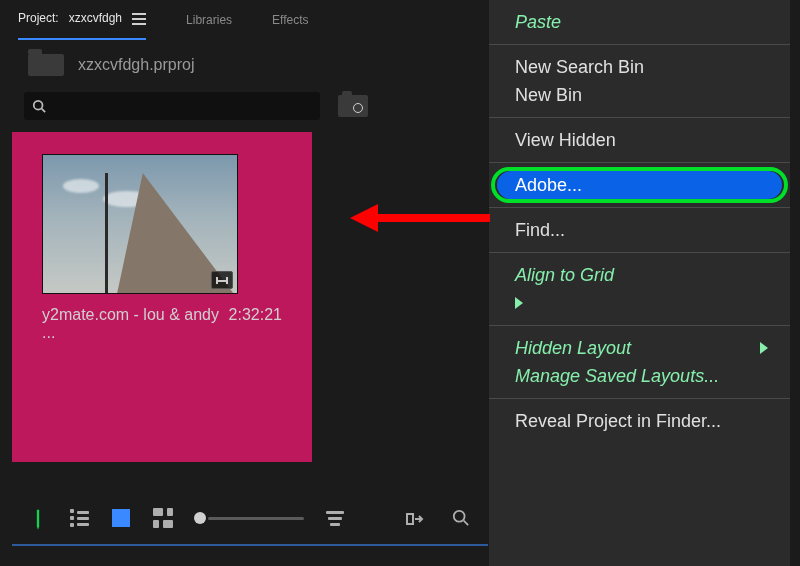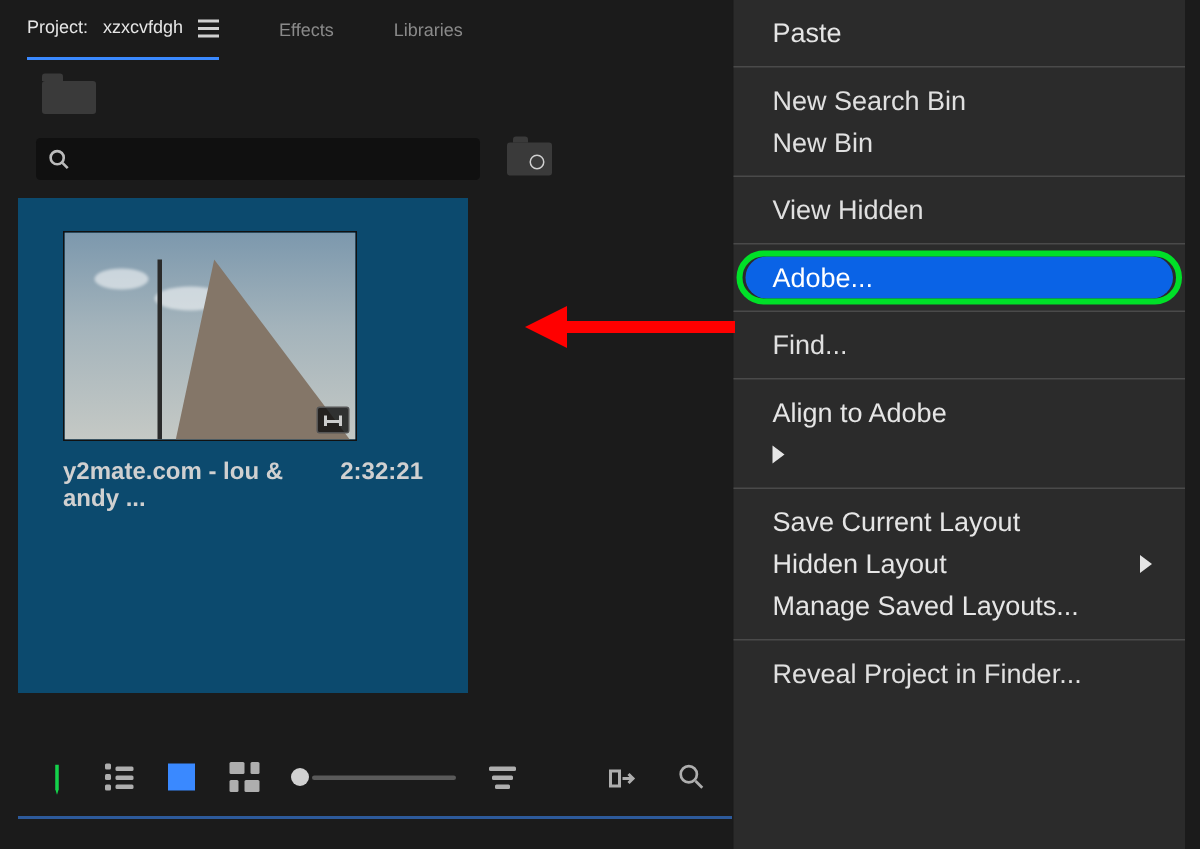--- a/index.html
+++ b/index.html
@@ -113,24 +113,23 @@
     position: absolute;
     right: 5px; bottom: 4px;
     width: 8px; height: 8px;
     border: 1.5px solid #d0d0d0;
     border-radius: 50%;
   }
   
   .panel {
     margin: 6px 488px 0 12px; 
     height: 330px;
-    background: #0c4a6e;
+    background: #be185d;
     padding: 22px 10px 0 26px;
     position: relative;
-    font-weight: bold;
   }
   .clip {
     width: 248px;
   }
   .thumb {
     width: 196px;
     height: 140px;
     border: 1px solid #111;
     position: relative;
     margin-left: 4px;
@@ -273,21 +272,21 @@
     padding-top: 0;
   }
   .ctx .item {
     display: flex;
     align-items: center;
     justify-content: space-between;
     height: 28px;
     padding: 0 22px 0 26px;
     cursor: pointer;
   }
-  .ctx .item.disabled { color: #e5e5e5; cursor: default; }
+  .ctx .item.disabled { color: #86efac; cursor: default; font-style: italic; }
   .ctx .sep {
     height: 1px;
     background: #4a4a4a;
     margin: 8px 0;
   }
   .ctx .arrow {
     width: 0; height: 0;
     border-top: 6px solid transparent;
     border-bottom: 6px solid transparent;
     border-left: 8px solid currentColor;
@@ -324,26 +323,27 @@
 <div class="tabs">
   <div class="tab active">
     <span>Project:</span>
     <span>xzxcvfdgh</span>
     <span class="hamburger">
       <span></span>
         <span></span>
         <span></span>
     </span>
   </div>
+  <div class="tab">Libraries</div>
   <div class="tab">Effects</div>
-  <div class="tab">Libraries</div>
 </div>
 
 <div class="project-file">
   <span class="folder-icon"></span>
+  <span>xzxcvfdgh.prproj</span>
 </div>
 
 <div class="search-row">
   <div class="search-box">
     <svg viewBox="0 0 16 16">
         <circle cx="7" cy="7" r="5" fill="none" stroke="#bbb" stroke-width="2"></circle>
         <line x1="11" y1="11" x2="15" y2="15" stroke="#bbb" stroke-width="2"></line>
       </svg>
     <input class="search-input" placeholder="" style="">
   </div>
@@ -444,29 +444,26 @@
     <div class="item selected">
         <span>Adobe...</span>
       </div>
   </div>
   <div class="sep"></div>
   <div class="item">
       <span>Find...</span>
     </div>
   <div class="sep"></div>
   <div class="item disabled">
-      <span>Align to Adobe</span>
+      <span>Align to Grid</span>
     </div>
   <div class="item disabled">
     <span class="arrow"></span>
   </div>
   <div class="sep"></div>
-  <div class="item disabled">
-      <span>Save Current Layout</span>
-    </div>
   <div class="item disabled">
     <span>Hidden Layout</span>
     <span class="arrow"></span>
   </div>
   <div class="item disabled">
       <span>Manage Saved Layouts...</span>
     </div>
   <div class="sep"></div>
   <div class="item">
       <span>Reveal Project in Finder...</span>

